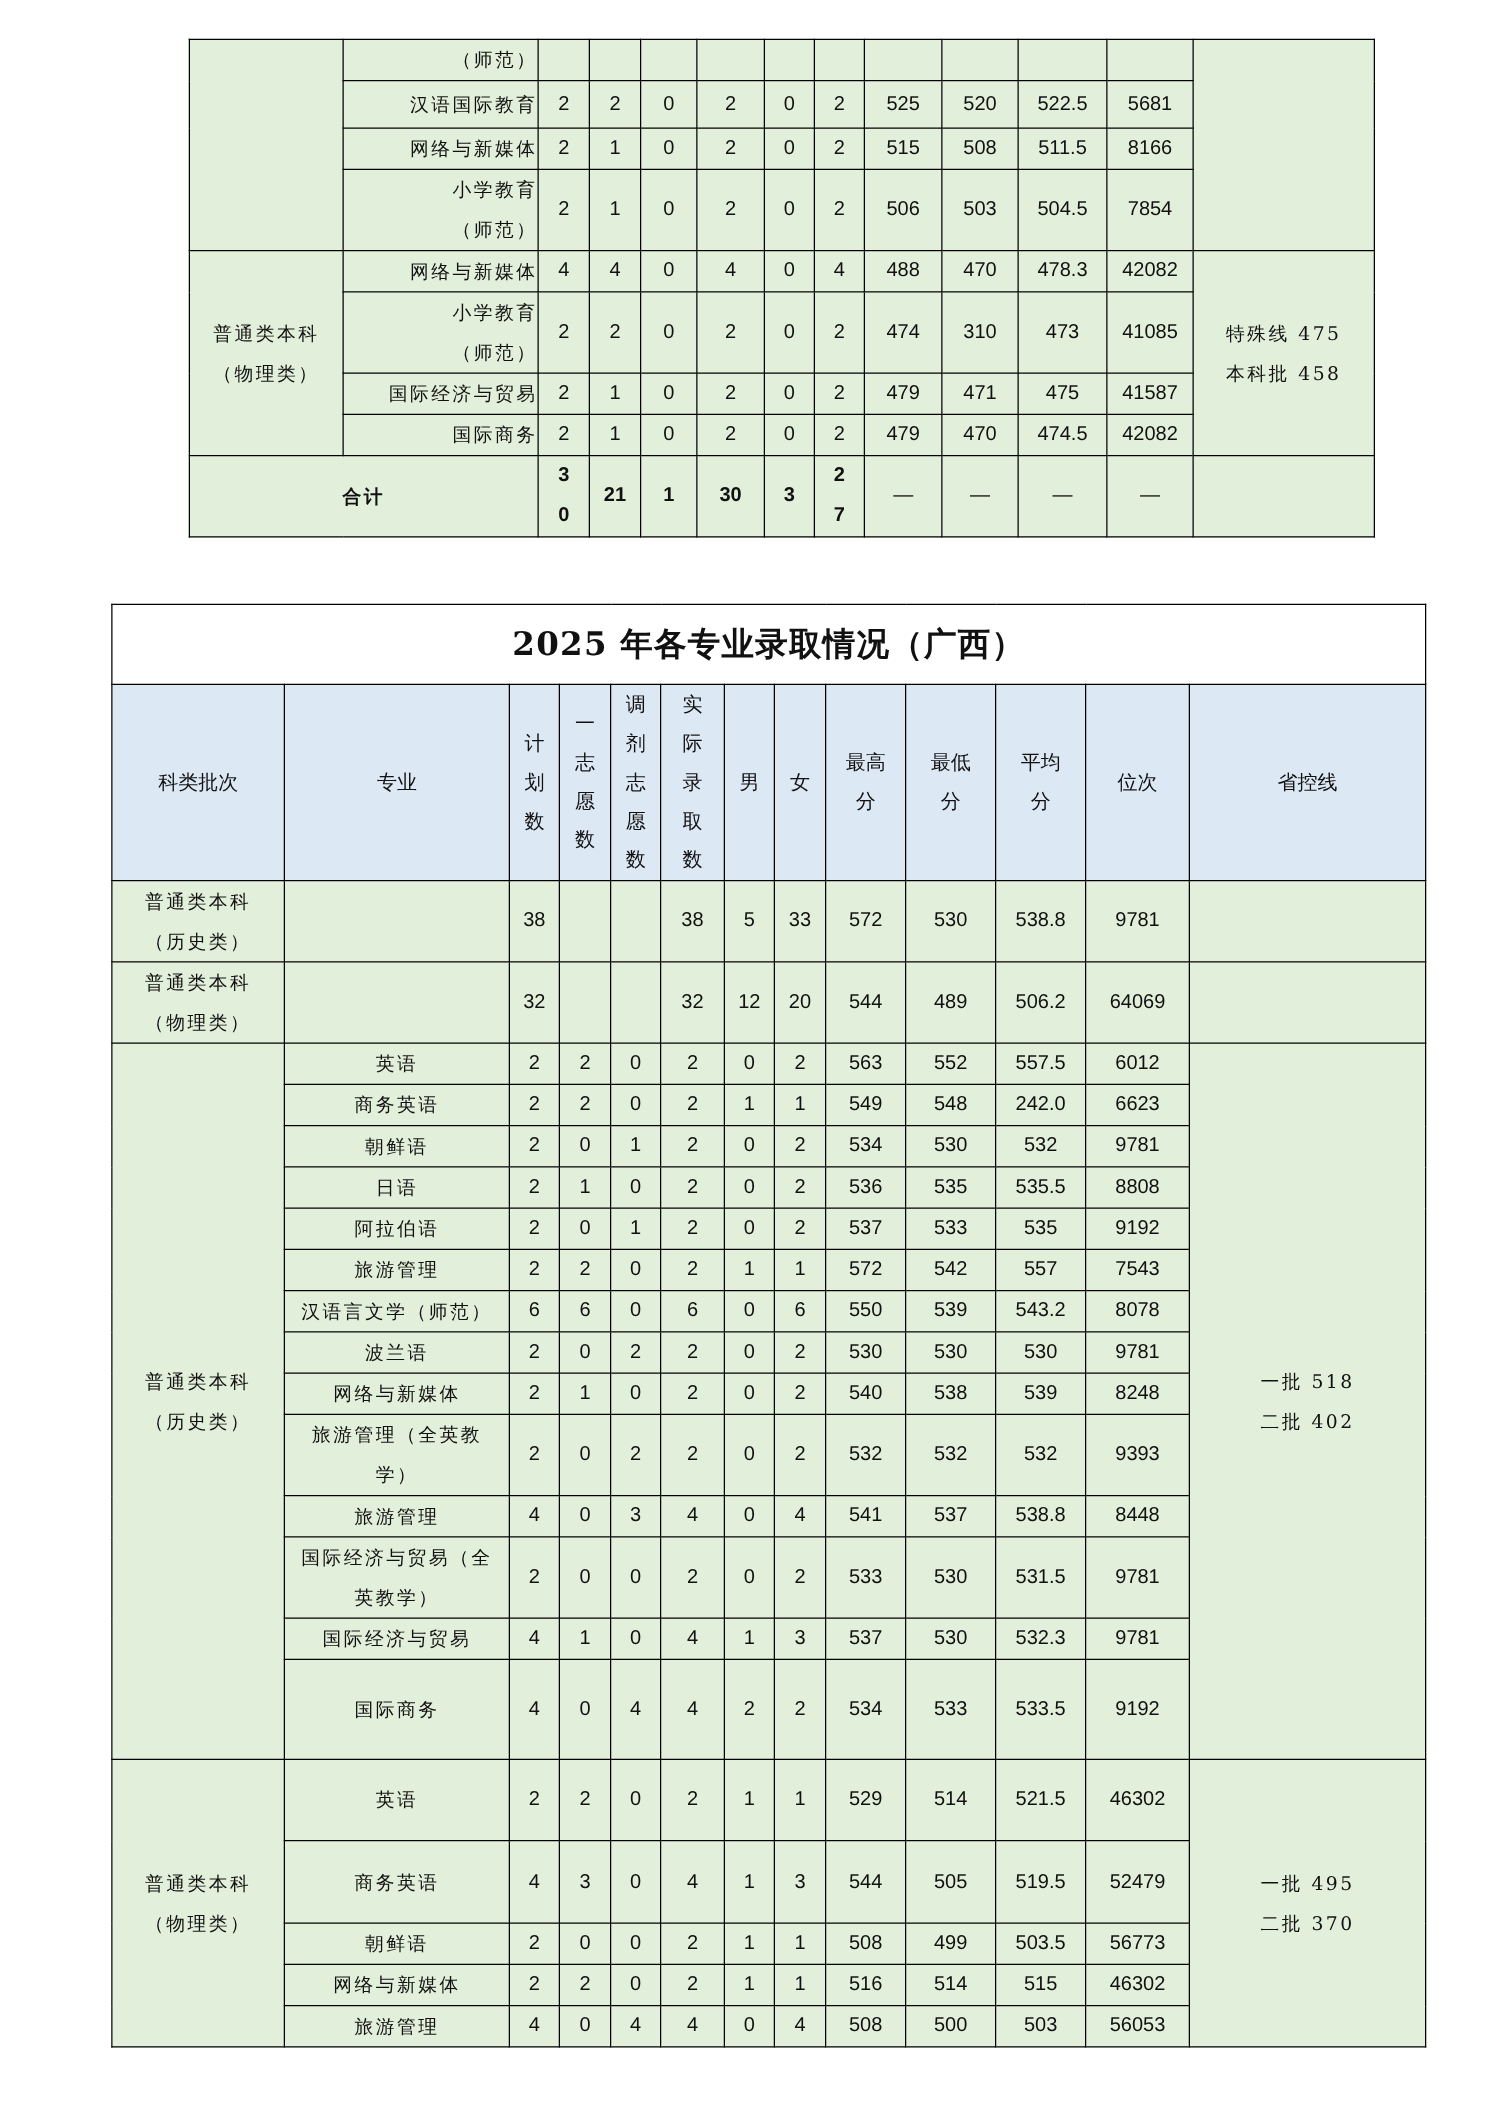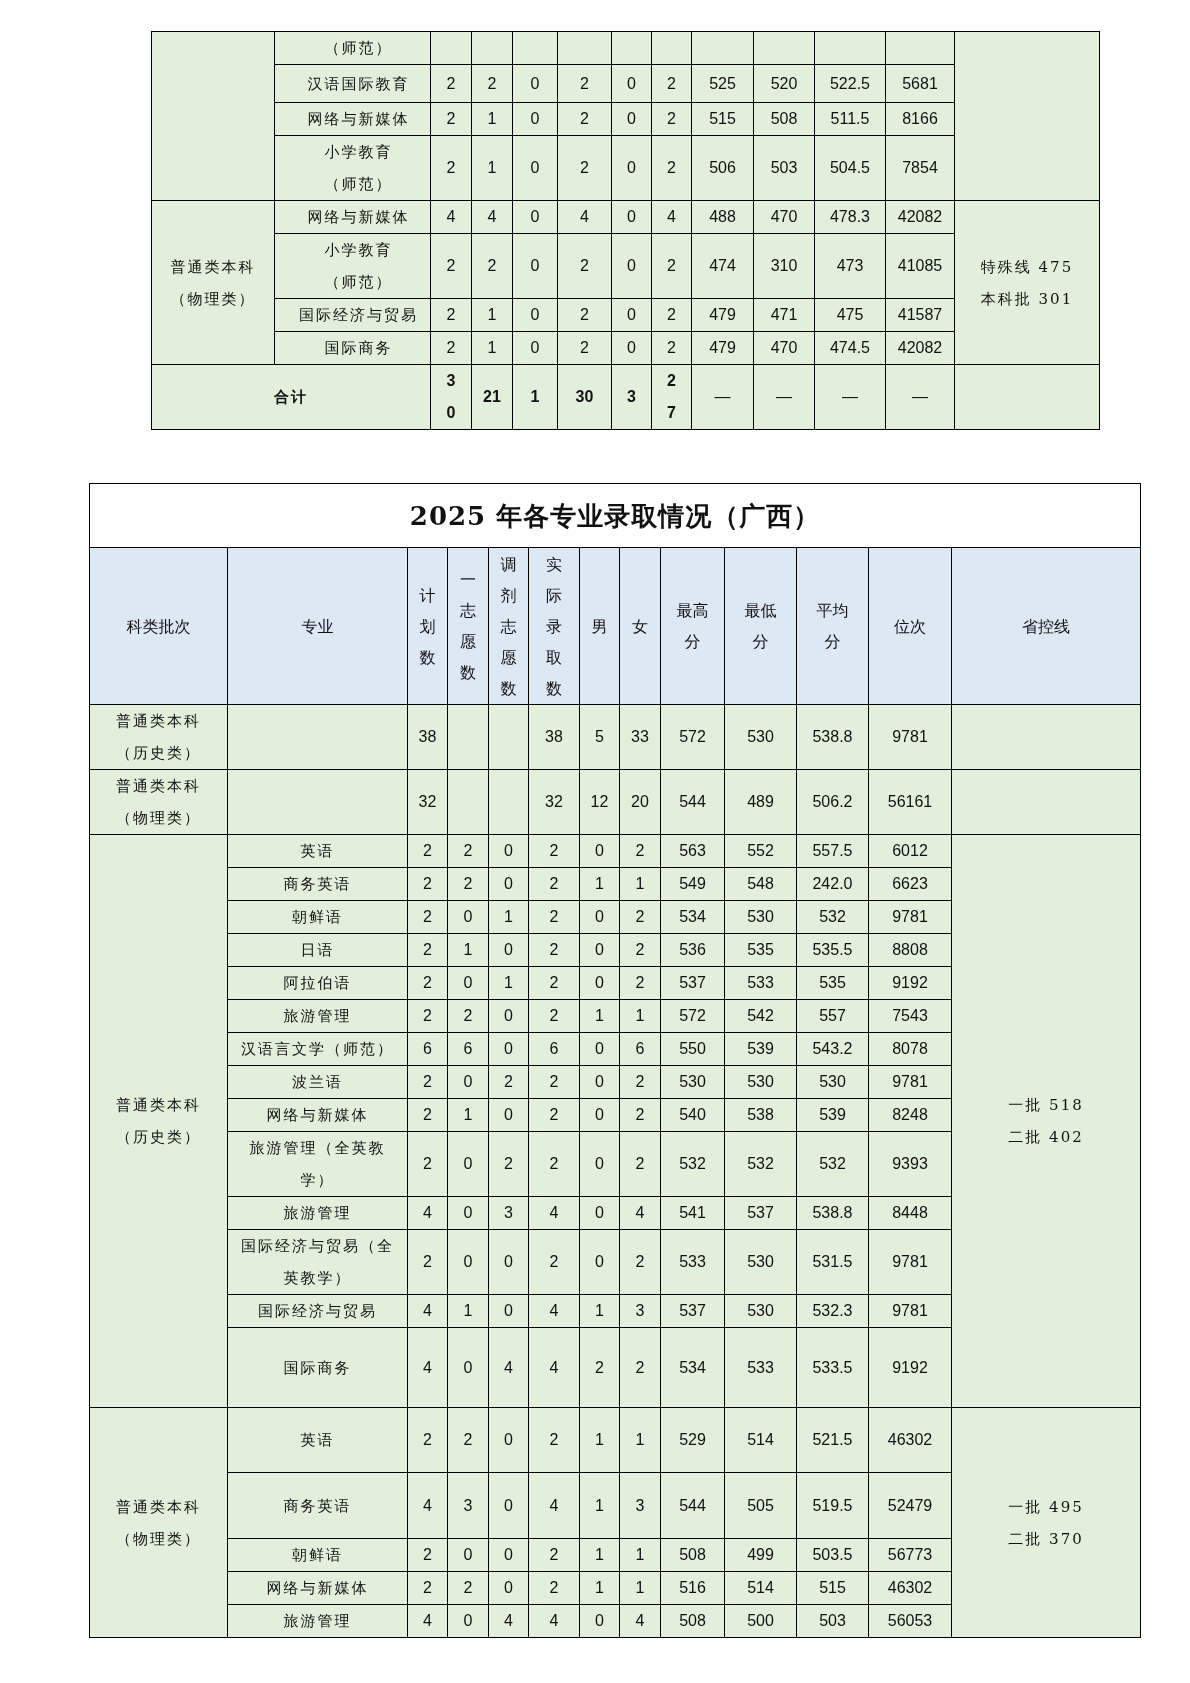--- a/index.html
+++ b/index.html
@@ -4,21 +4,21 @@
 <style>
   html, body { margin: 0; padding: 0; background: #ffffff; }
   body { width: 1190px; height: 1683px; position: relative; overflow: hidden;
          font-family: "Liberation Sans", "DejaVu Sans", sans-serif; color: #111; }
   table { border-collapse: collapse; table-layout: fixed; position: absolute; }
   td, th { border: 1.5px solid #000; text-align: center; vertical-align: middle;
            font-size: 16px; padding: 0; line-height: 32px; }
   .g { background: #e2efda; }
   .h { background: #dde8f5; }
   .serif { font-family: "DejaVu Serif", "Liberation Serif", serif; font-size: 15px; letter-spacing: 2px; }
-  .left { text-align: center; padding-left: 12px; }
+  .left { text-align: right; padding-left: 12px; }
   .bold { font-weight: bold; }
   .vert { line-height: 32px; }
   .title { background: #fff; font-family: "DejaVu Serif", "Liberation Serif", serif;
            font-weight: bold; font-size: 26px; height: 63px; letter-spacing: 1px; }
   #t1 { left: 151px; top: 31px; width: 944px; }
   #t2 { left: 89px; top: 483px; width: 1051px; }
   .ctrl { font-size: 15px; line-height: 32px; margin-left: 40px; }
   .hdr { font-size: 16px; line-height: 31px; }
 </style>
 </head>
@@ -111,21 +111,21 @@
       <td class="g">0</td>
       <td class="g">4</td>
       <td class="g">0</td>
       <td class="g">4</td>
       <td class="g">488</td>
       <td class="g">470</td>
       <td class="g">478.3</td>
       <td class="g">42082</td>
       <td class="g serif ctrl" rowspan="4">
         <div>特殊线 475</div>
-        <div>本科批 301</div>
+        <div>本科批 458</div>
       </td>
     </tr>
     <tr style="height:64px">
       <td class="g serif left">
         <div>小学教育</div>
         <div>（师范）</div>
       </td>
       <td class="g">2</td>
       <td class="g">2</td>
       <td class="g">0</td>
@@ -279,21 +279,21 @@
       <td class="g"></td>
       <td class="g">32</td>
       <td class="g"></td>
       <td class="g"></td>
       <td class="g">32</td>
       <td class="g">12</td>
       <td class="g">20</td>
       <td class="g">544</td>
       <td class="g">489</td>
       <td class="g">506.2</td>
-      <td class="g">56161</td>
+      <td class="g">64069</td>
       <td class="g"></td>
     </tr>
 
     <tr style="height:33px">
       <td class="g serif" rowspan="14">
         <div>普通类本科</div>
         <div>（历史类）</div>
       </td>
       <td class="g serif">英语</td>
       <td class="g">2</td>

